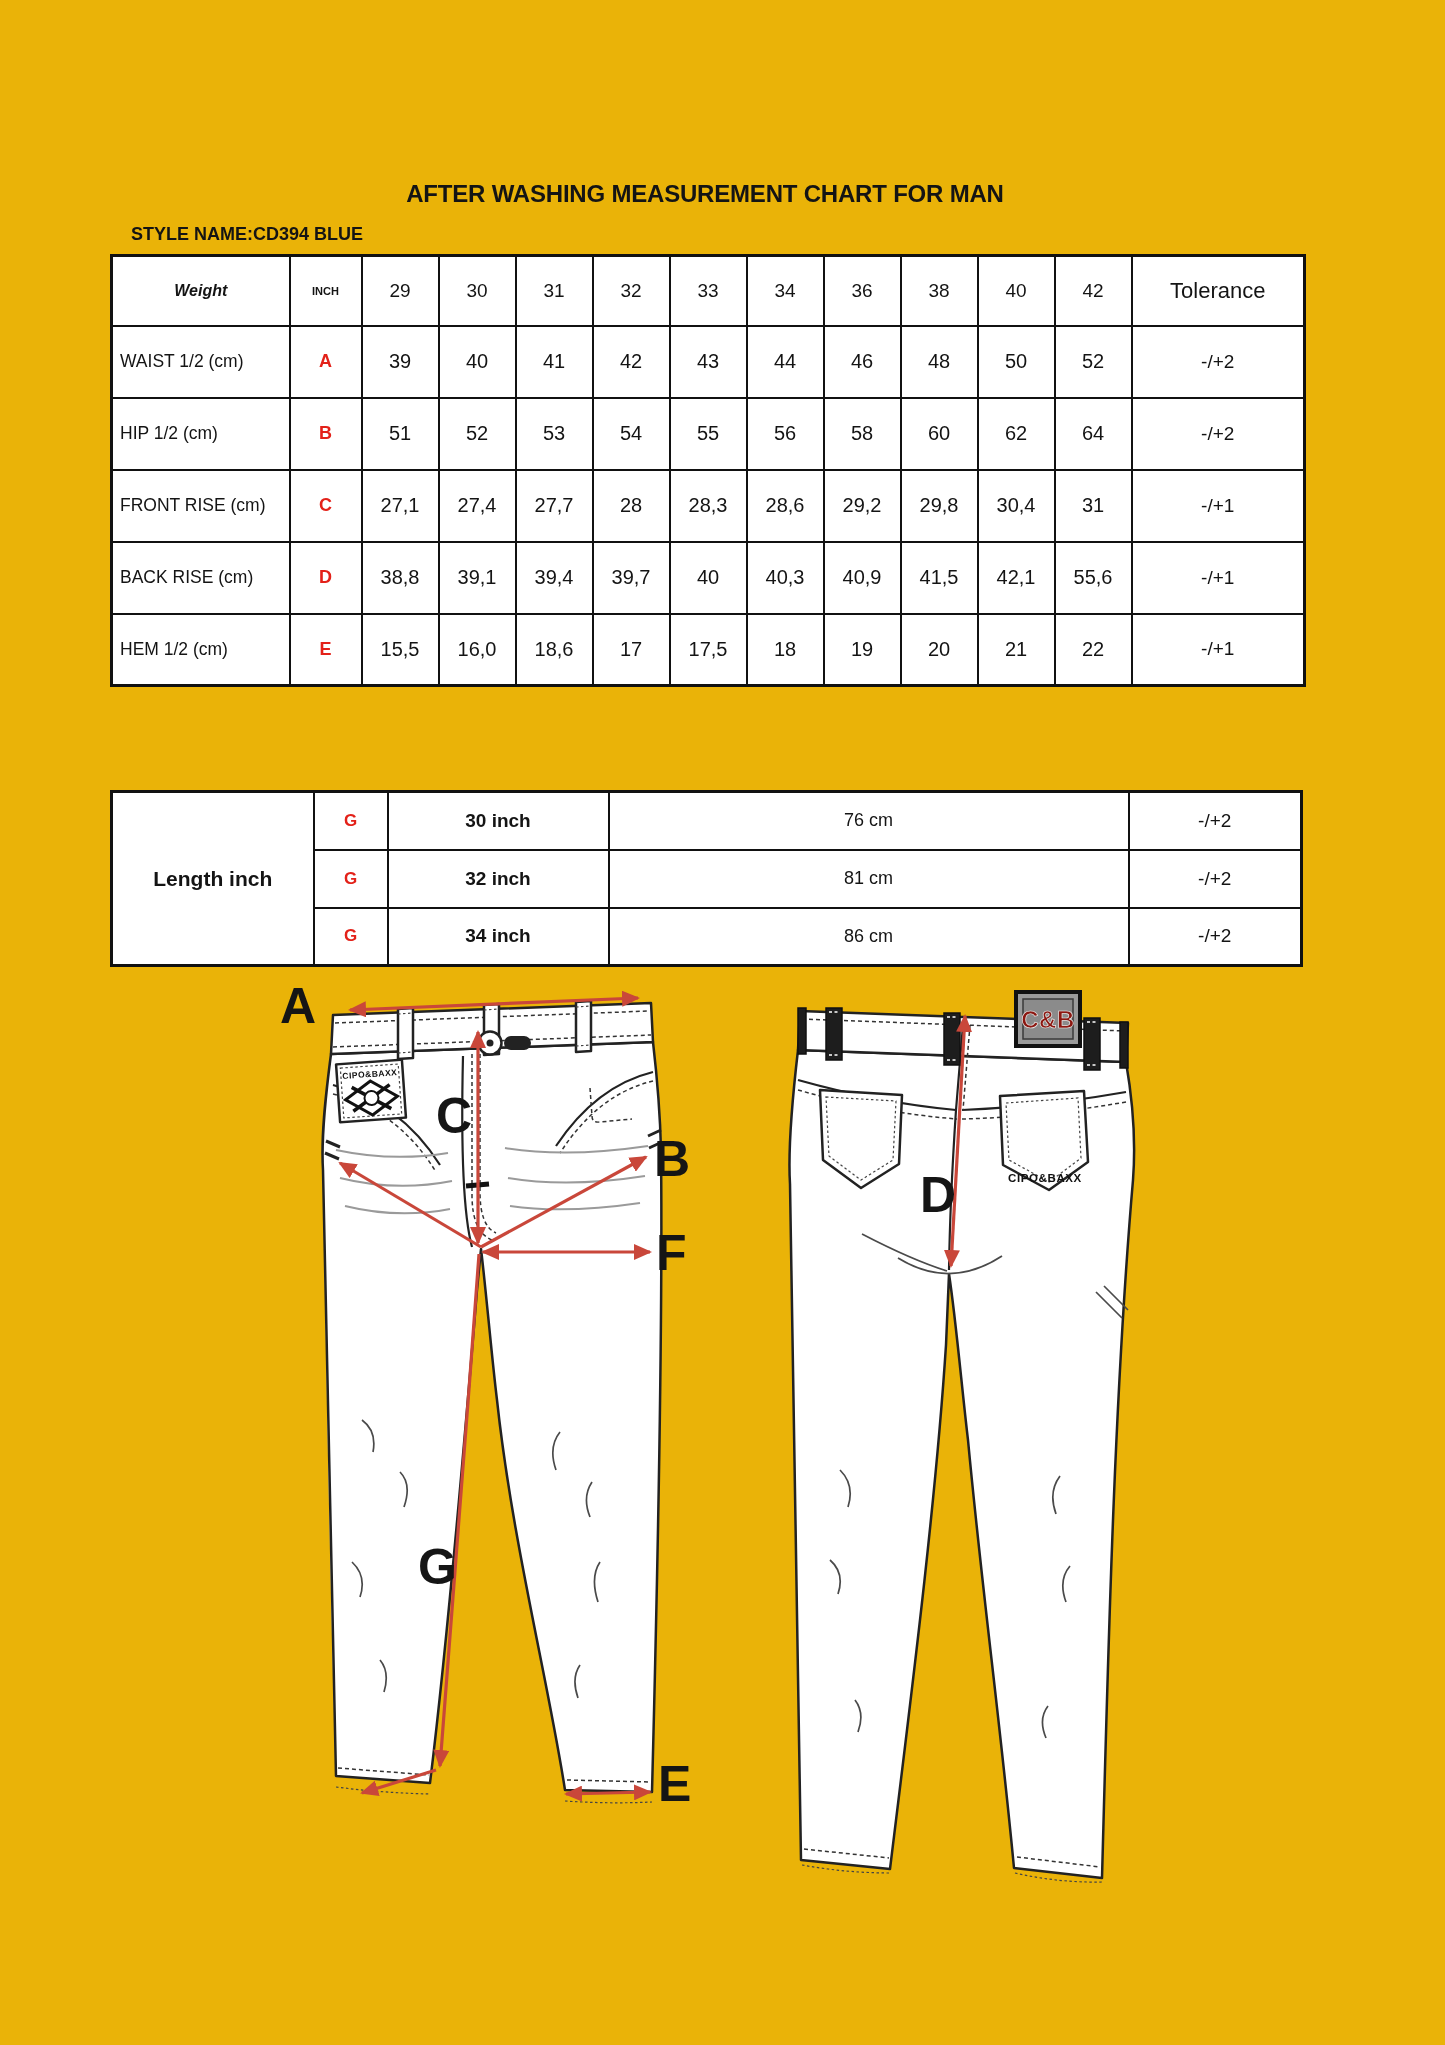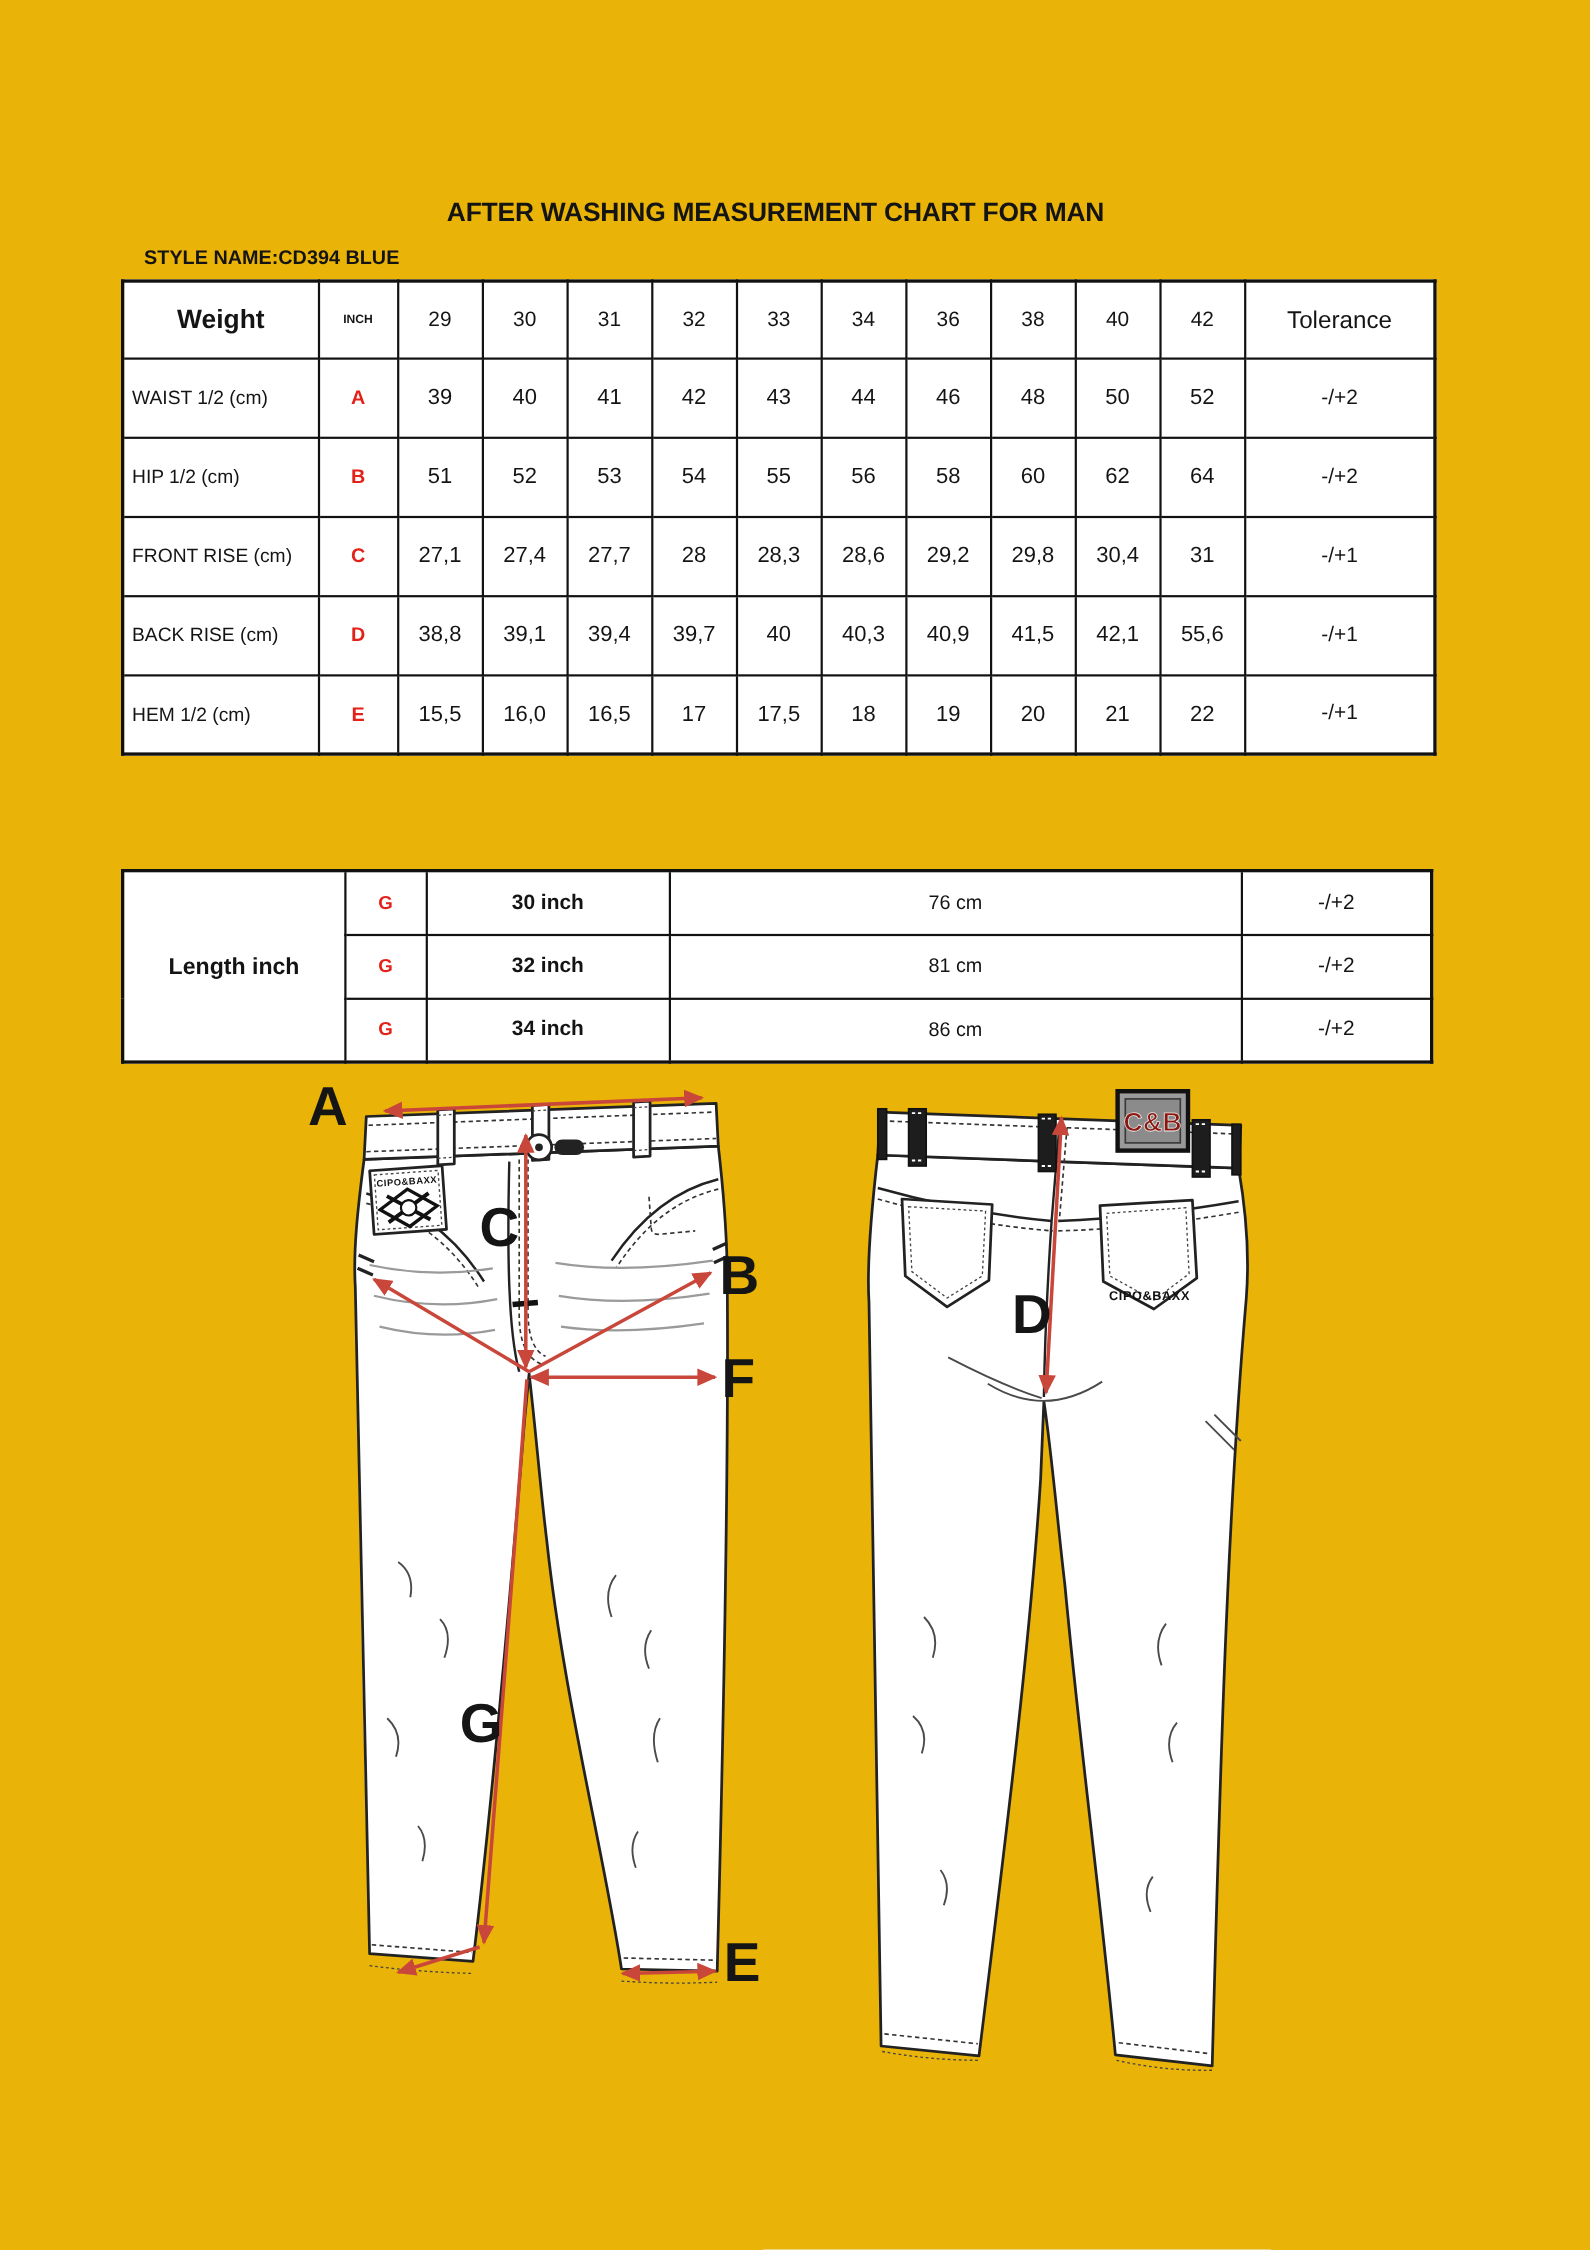--- a/index.html
+++ b/index.html
@@ -18,21 +18,21 @@
     font-size:24px;font-weight:bold;letter-spacing:-0.2px;
   }
   .style-name{
     position:absolute;left:131px;top:224px;font-size:18px;font-weight:bold;
   }
   table{border-collapse:collapse;table-layout:fixed;background:#fff;}
   .size-table{position:absolute;left:110px;top:254px;width:1193px;border:3px solid #111;}
   .size-table th,.size-table td{border:2px solid #111;text-align:center;vertical-align:middle;padding:0;overflow:hidden;}
   .size-table tr{height:72px;}
   .size-table tr.head-row{height:70px;}
-  .th-weight{font-size:24px;font-weight:bold;}
+  .th-weight{font-size:16px;font-weight:bold;font-style:italic;}
   .th-inch{font-size:11px;font-weight:bold;}
   .th-size{font-size:19px;font-weight:normal;}
   .th-tol{font-size:22px;font-weight:normal;margin-left:35px;}
   .td-label{text-align:left !important;padding-left:7px !important;font-size:17.5px;}
   .td-letter{color:var(--letter-red);font-weight:bold;font-size:18px;}
   .td-val{font-size:20px;}
   .td-tol{font-size:19px;}
   .length-table{position:absolute;left:110px;top:790px;width:1190px;border:3px solid #111;}
   .length-table td{border:2px solid #111;text-align:center;vertical-align:middle;padding:0;}
   .length-table tr{height:58px;}
@@ -156,21 +156,21 @@
           <td class="td-val">41,5</td>
           <td class="td-val">42,1</td>
           <td class="td-val">55,6</td>
           <td class="td-tol">-/+1</td>
         </tr>
         <tr>
           <td class="td-label">HEM 1/2  (cm)</td>
           <td class="td-letter">E</td>
           <td class="td-val">15,5</td>
           <td class="td-val">16,0</td>
-          <td class="td-val">16,5</td>
+          <td class="td-val">18,6</td>
           <td class="td-val">17</td>
           <td class="td-val">17,5</td>
           <td class="td-val">18</td>
           <td class="td-val">19</td>
           <td class="td-val">20</td>
           <td class="td-val">21</td>
           <td class="td-val">22</td>
           <td class="td-tol">-/+1</td>
         </tr>
       </tbody>

